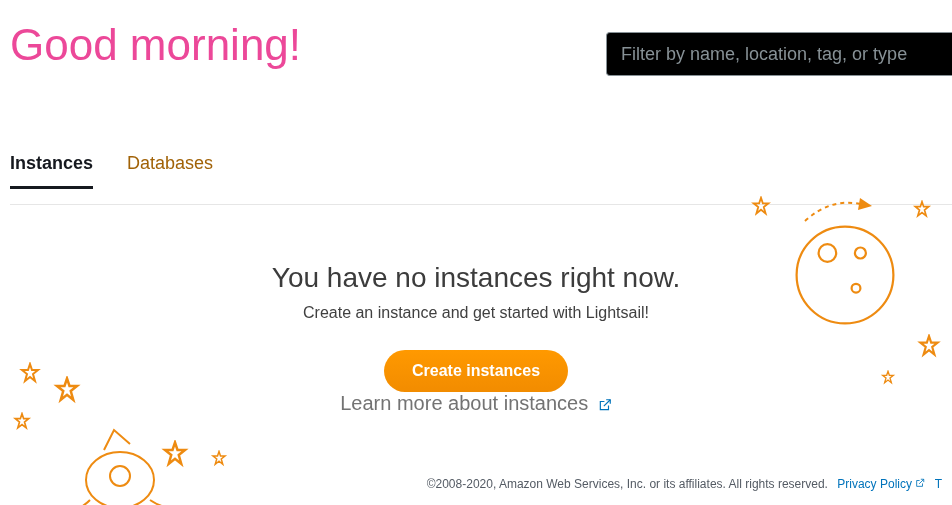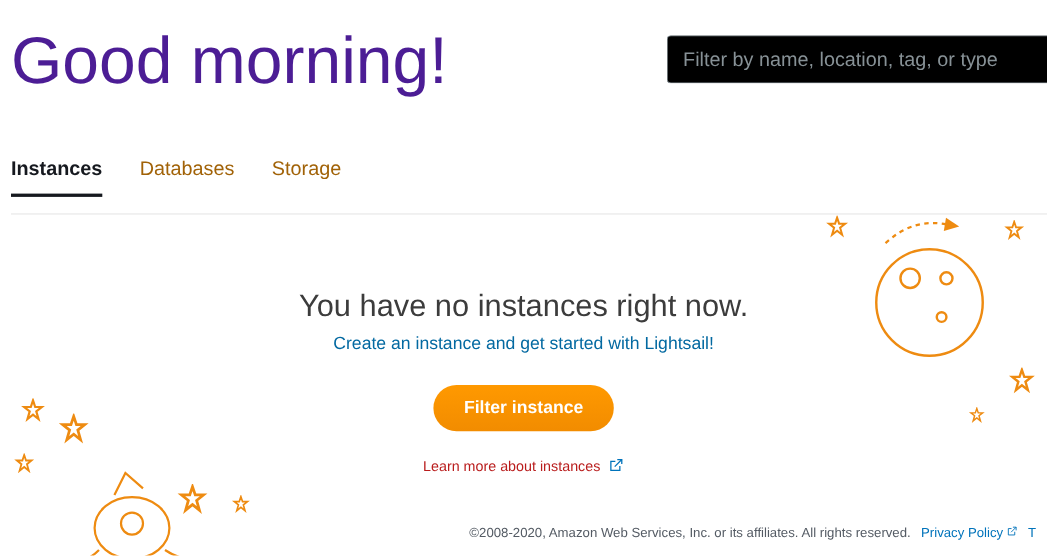--- a/index.html
+++ b/index.html
@@ -1,52 +1,51 @@
 <!DOCTYPE html>
 <html><head>
 <meta charset="utf-8">
 <style>
   html,body{margin:0;padding:0;background:#fff;font-family:"Amazon Ember","Helvetica Neue",Arial,sans-serif;color:#16191f;width:952px;height:505px;overflow:hidden;position:relative;}
-  .heading{font-size:60px;font-weight:300;color:#4c1d95;margin:20px 0 0 10px;}
+  .heading{font-size:44px;font-weight:300;color:#ec4899;margin:20px 0 0 10px;}
   .search{position:absolute;top:32px;left:606px;right:0;}
   .search input{width:100%;height:44px;border:1px solid #879196;border-right:none;border-radius:4px 0 0 4px;font-size:18px;padding:16px 14px;color:#545b64;background:#000000;box-sizing:border-box;}
   .search input::placeholder{color:#879196;}
-  .tabs{display:flex;gap:34px;margin:54px 0 0 10px;border-bottom:1px solid #e6e6e6;padding-bottom:16px;width:calc(100% - 10px);} 
+  .tabs{display:flex;gap:34px;margin:83px 0 0 10px;border-bottom:1px solid #e6e6e6;padding-bottom:16px;width:calc(100% - 10px);} 
   .tab{font-size:18px;color:#a16207;padding:0 0 12px 0;cursor:pointer;}
   .tab.active{color:#16191f;font-weight:700;border-bottom:3px solid #16191f;margin-bottom:-1px;}
   .empty{position:absolute;top:262px;left:0;right:0;text-align:center;}
   .empty h2{font-size:28px;font-weight:300;color:#3c3c3c;margin:0 0 10px 0;}
-  .empty p{font-size:16px;color:#0369a1;margin:0 0 28px 0;}
+  .empty p{font-size:16px;color:#404040;margin:0 0 28px 0;}
   .btn{display:inline-block;background:linear-gradient(#ff9900,#f28c00);color:#fff;font-size:16px;font-weight:700;border:none;border-radius:24px;padding:12px 28px;cursor:pointer;}
-  .learn{display:block;margin-top:24px;color:#b91c1c;font-size:13px;text-decoration:none;cursor:pointer;}
+  .learn{display:block;color:#737373;font-size:20px;text-decoration:none;cursor:pointer;}
   .ext-icon{display:inline-block;vertical-align:-2px;margin-left:4px;}
   .footer{position:absolute;bottom:14px;right:10px;left:auto;font-size:12px;color:#545b64;text-align:left;}
   .footer a{color:#0073bb;text-decoration:none;margin-left:6px;}
   
   .deco{position:absolute;stroke:#ee8b11;fill:none;stroke-width:2;}
 </style>
 </head>
 <body>
 
 <h1 class="heading">Good morning!</h1>
 
 <div class="search">
   <input type="text" placeholder="Filter by name, location, tag, or type" style="">
 </div>
 
 <nav class="tabs">
   <div class="tab active">Instances</div>
   <div class="tab">Databases</div>
-  <div class="tab">Storage</div>
 </nav>
 
 <div class="empty">
   <h2>You have no instances right now.</h2>
   <p>Create an instance and get started with Lightsail!</p>
-  <button class="btn">Filter instance</button>
+  <button class="btn">Create instances</button>
   <a class="learn">
     <span>Learn more about instances</span>
     <span class="ext-icon">
       <svg width="14" height="14" viewBox="0 0 24 24" fill="none" stroke="#0073bb" stroke-width="2">
           <path d="M14 3h7v7"></path>
           <path d="M10 14L21 3"></path>
           <path d="M18 13v7H4V6h7"></path>
         </svg>
     </span>
   </a>

